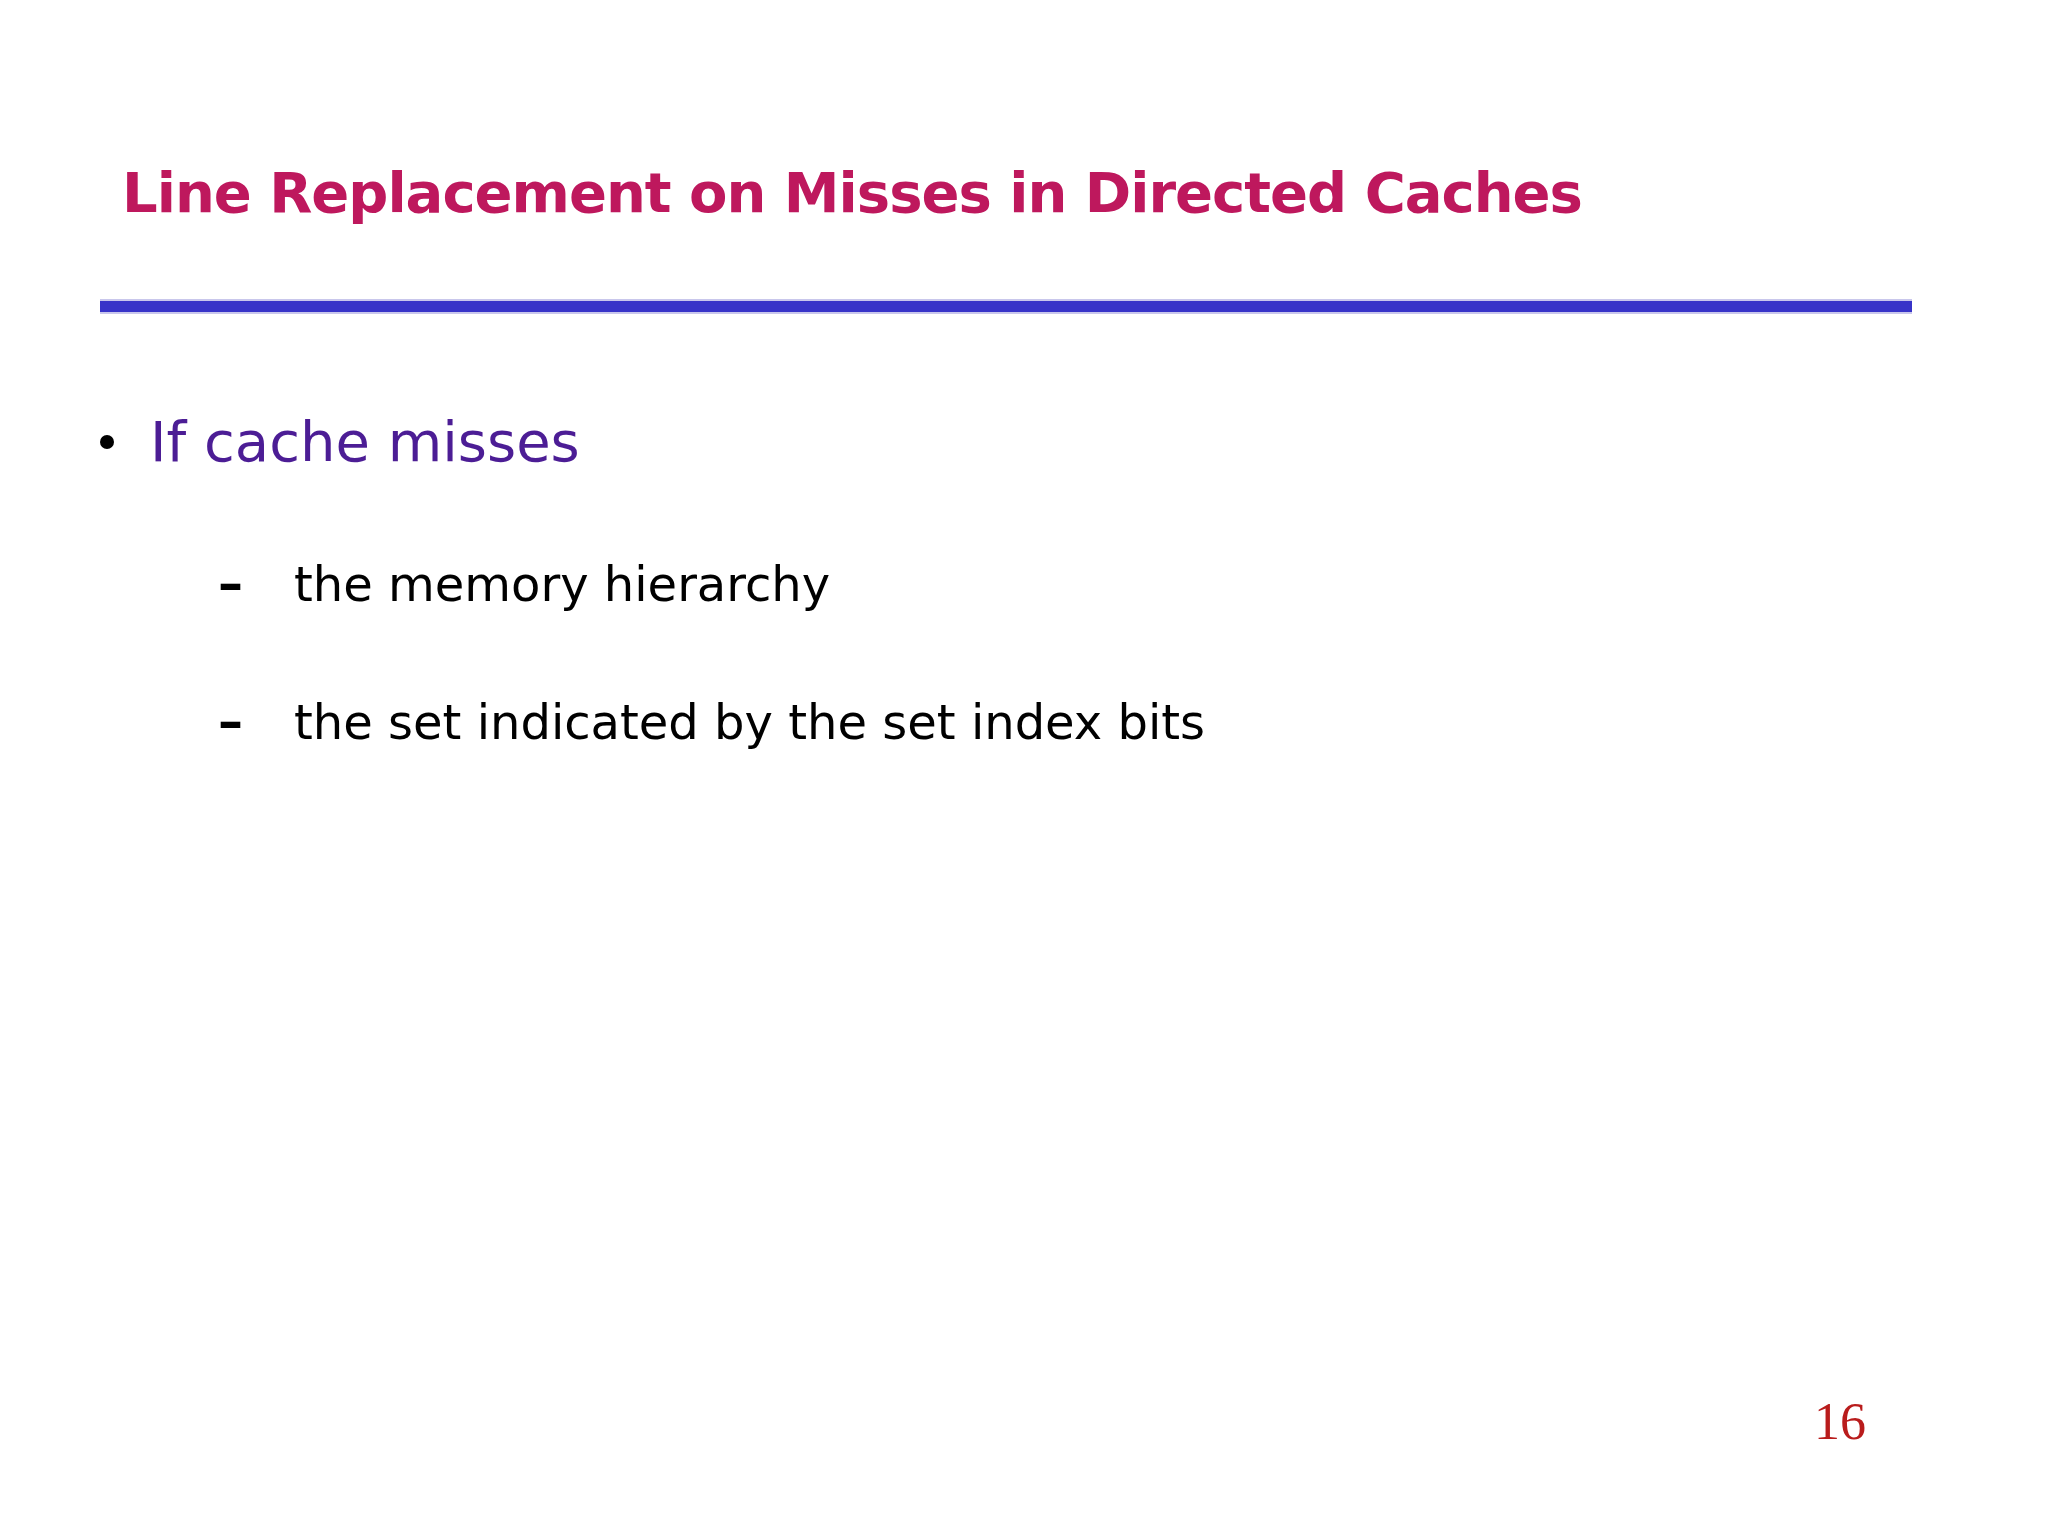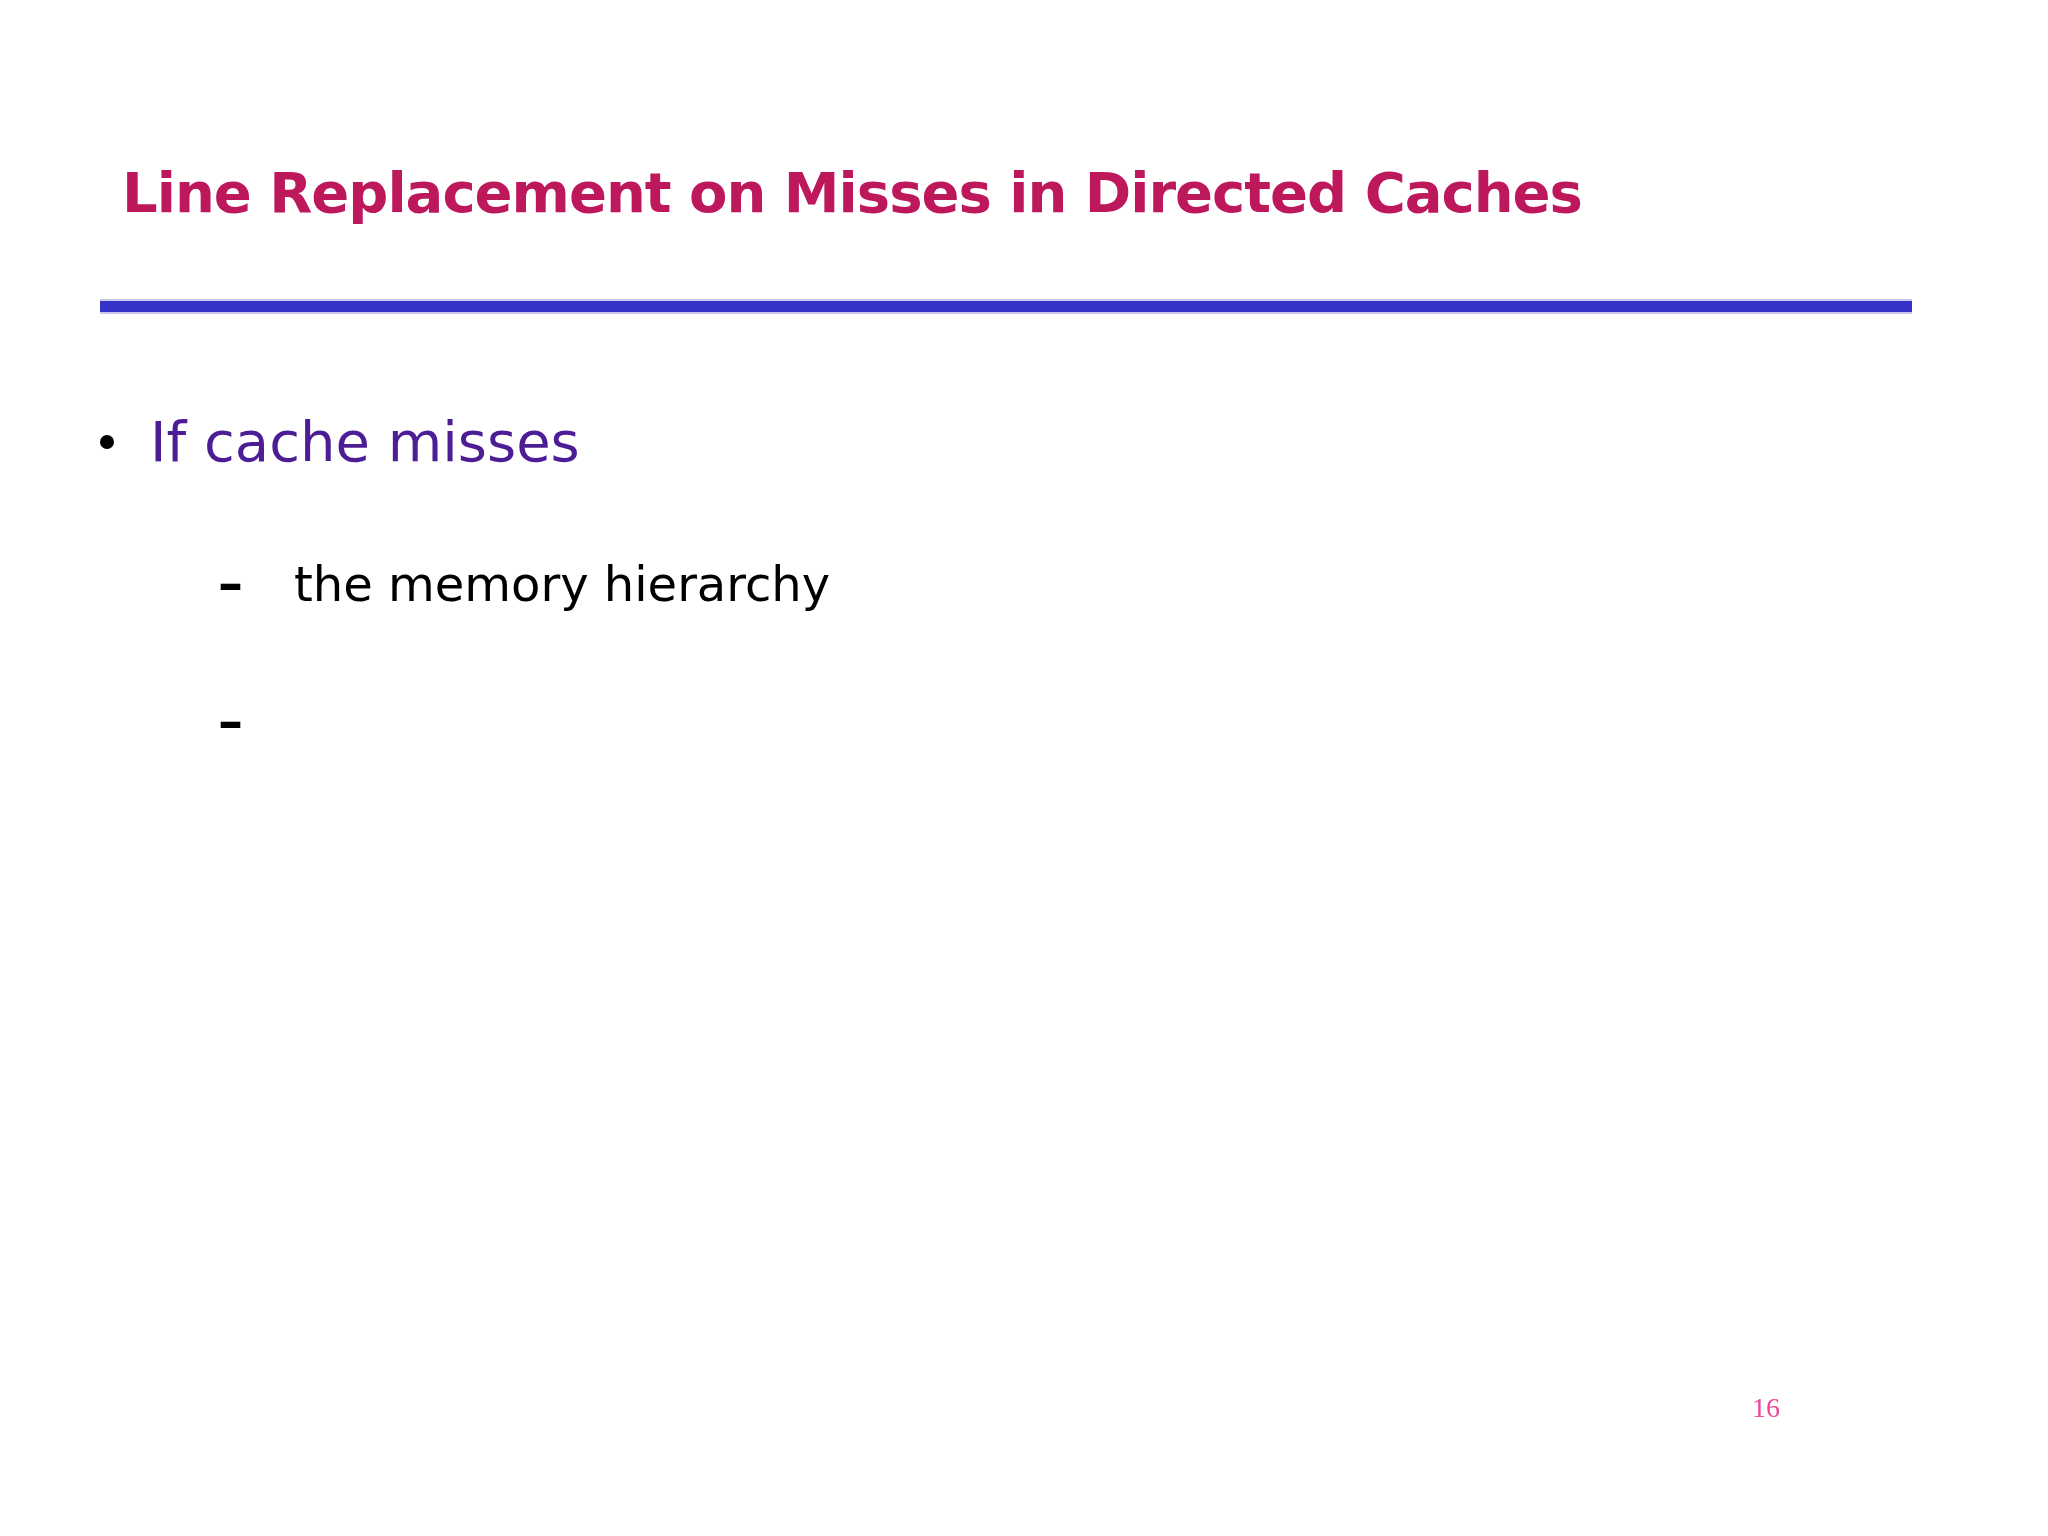--- a/index.html
+++ b/index.html
@@ -81,25 +81,25 @@
     font-size: 48px;
     line-height: 112px;
     color: #000000;
   }
   .sub-text .line {
     display: block;
     white-space: nowrap;
   }
   .page-number {
     position: absolute;
-    left: 1752px;
+    left: 1814px;
     top: 1392px;
     font-family: "Liberation Serif", "DejaVu Serif", serif;
-    font-size: 28px;
-    color: #ec4899;
+    font-size: 52px;
+    color: #b91c1c;
   }
 </style>
 </head>
 <body>
 
 <div class="slide-title">Line Replacement on Misses in Directed Caches</div>
 
 <div class="title-underline"></div>
 
 <div class="bullet-row">
@@ -112,18 +112,19 @@
   <div class="sub-item">
     <span class="sub-dash">–</span>
     <span class="sub-text">
       <span class="line">the memory hierarchy</span>
     </span>
   </div>
 
   <div class="sub-item">
     <span class="sub-dash">–</span>
     <span class="sub-text">
+      <span class="line">the set indicated by the set index bits</span>
     </span>
   </div>
 
 </div>
 
 <div class="page-number">16</div>
 
 </body></html>

